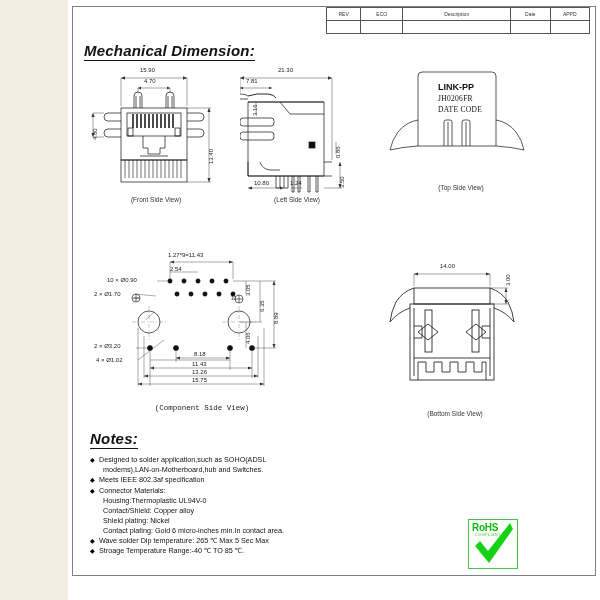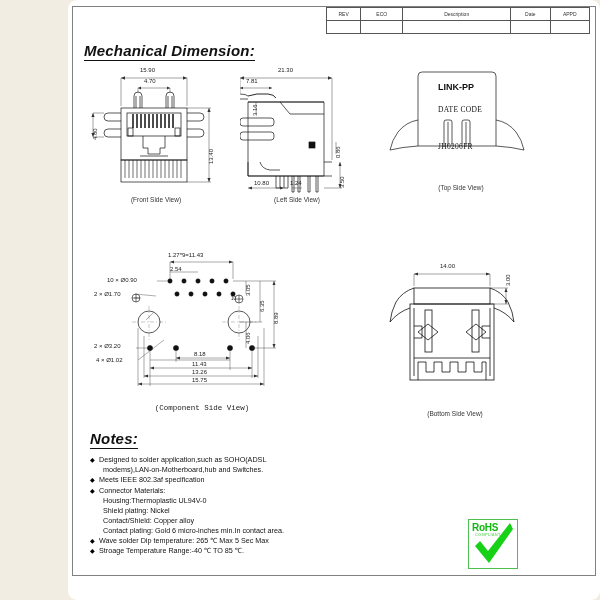--- a/index.html
+++ b/index.html
@@ -7,21 +7,20 @@
     width:600px;height:600px;
     background:#f2ede2;
     font-family:"Liberation Sans", sans-serif;
     overflow:hidden;
     position:relative;
   }
   
   #sheet{
     position:absolute;left:68px;top:0;width:532px;height:600px;
     background:#ffffff;
-    border-radius:9px;
   }
   #frame{
     position:absolute;left:4px;top:6px;width:524px;height:570px;
     border:1px solid #808080;
     box-sizing:border-box;
   }
   .abs{position:absolute;}
   
   #rev-table{
     position:absolute;left:258px;top:7px;width:264px;height:26px;
@@ -264,21 +263,21 @@
         <line x1="80" y1="68" x2="80" y2="92"></line>
 
         <path d="M32 66 Q20 68 12 78 Q6 86 4 96"></path>
         <path d="M4 96 Q16 93 32 92"></path>
 
         <path d="M110 66 Q122 68 130 78 Q136 86 138 96"></path>
         <path d="M138 96 Q126 93 110 92"></path>
       </g>
     </svg>
     <span class="abs" style="left:52px;top:28px;font-size:9px;font-weight:bold;color:#111;font-family:'Liberation Sans',sans-serif;">LINK-PP</span>
-    <span class="abs" style="left:52px;top:40px;font-size:7.5px;color:#111;font-family:'Liberation Serif',serif;letter-spacing:.3px;margin-top:48px;">JH0206FR</span>
+    <span class="abs" style="left:52px;top:40px;font-size:7.5px;color:#111;font-family:'Liberation Serif',serif;letter-spacing:.3px;">JH0206FR</span>
     <span class="abs" style="left:52px;top:51px;font-size:7.5px;color:#111;font-family:'Liberation Serif',serif;letter-spacing:.3px;">DATE CODE</span>
     <div class="viewlabel abs" style="left:30px;top:130px;width:90px;">(Top Side View)</div>
   </div>
 
   <div class="abs" style="left:26px;top:252px;width:220px;height:170px;">
     <svg width="220" height="150" viewBox="0 0 220 150">
 
       <g stroke="#777" stroke-width="0.4" stroke-dasharray="4,2,1,2" fill="none">
         <line x1="38" y1="70" x2="72" y2="70"></line>
         <line x1="55" y1="54" x2="55" y2="88"></line>
@@ -447,22 +446,22 @@
   </div>
 
   <div id="notes-block">
     <span class="heading">Notes:</span>
     <ul class="notes-list" id="notes-list">
         <li class="bullet">Designed to solder application,such as SOHO(ADSL</li>
         <li class="sub">modems),LAN-on-Motherboard,hub and Switches.</li>
         <li class="bullet">Meets IEEE 802.3af specification</li>
         <li class="bullet">Connector Materials:</li>
         <li class="sub">Housing:Thermoplastic UL94V-0</li>
+        <li class="sub">Contact/Shield: Copper alloy</li>
         <li class="sub">Shield plating: Nickel</li>
-        <li class="sub">Contact/Shield: Copper alloy</li>
         <li class="sub">Contact plating: Gold 6 micro-inches min.In contact area.</li>
         <li class="bullet">Wave solder Dip temperature: 265 ℃ Max  5 Sec Max</li>
         <li class="bullet">Stroage Temperature Range:-40 ℃ TO 85 ℃.</li>
       </ul>
   </div>
 
   <div id="rohs">
     <span class="rohs-text">RoHS</span>
     <span class="rohs-sub">COMPLIANT</span>
     <svg width="48" height="48" viewBox="0 0 48 48" style="position:absolute;left:0;top:0;">

